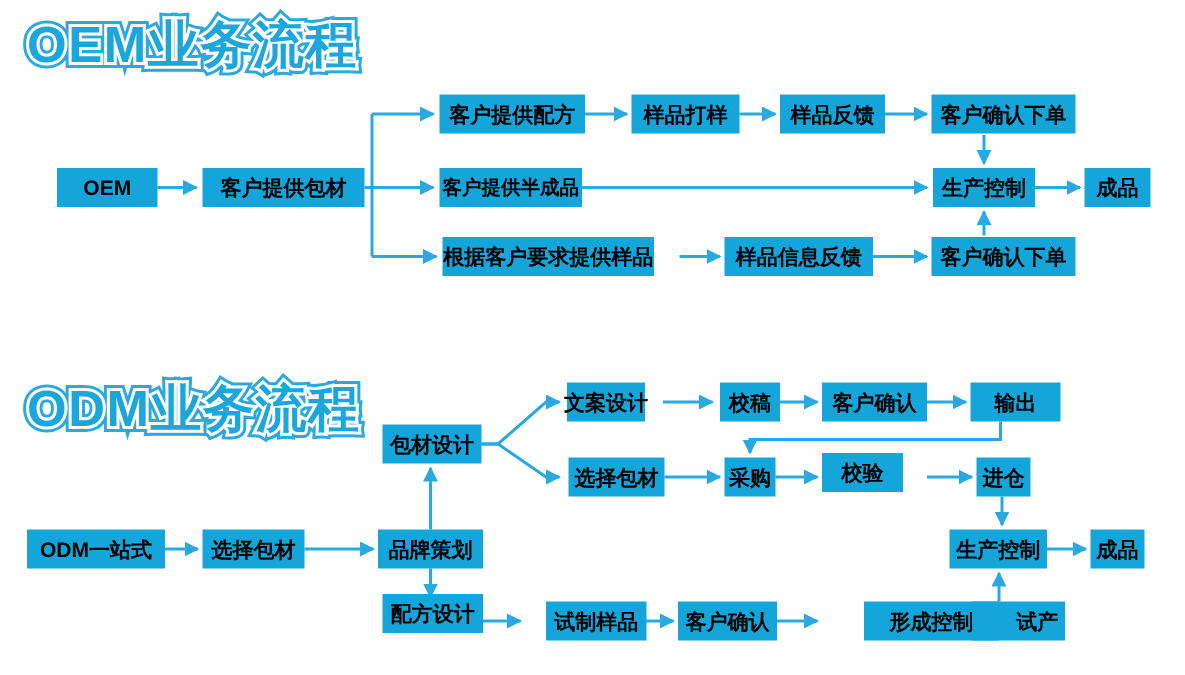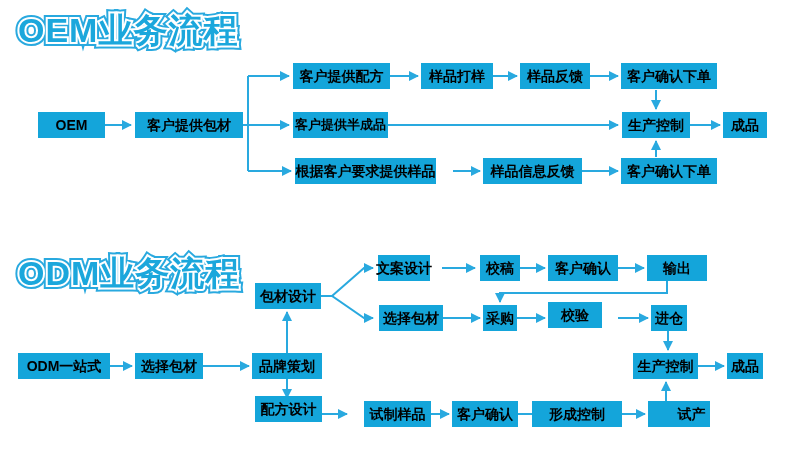--- a/index.html
+++ b/index.html
@@ -120,16 +120,16 @@
   <div class="node" style="left:483px;top:305px;width:34px;">采购</div>
   <div class="node" style="left:548px;top:302px;width:54px;">校验</div>
   <div class="node" style="left:651px;top:305px;width:36px;">进仓</div>
 
   <div class="node" style="left:633px;top:353px;width:65px;">生产控制</div>
   <div class="node" style="left:727px;top:353px;width:36px;">成品</div>
 
   <div class="node" style="left:255px;top:396px;width:67px;">配方设计</div>
   <div class="node" style="left:364px;top:401px;width:67px;">试制样品</div>
   <div class="node" style="left:452px;top:401px;width:66px;">客户确认</div>
-  <div class="node" style="left:532px;top:401px;width:90px;">形成控制</div>
+  <div class="node" style="left:576px;top:401px;width:90px;">形成控制</div>
   <div class="node" style="left:648px;top:401px;width:37px;padding-left:25px;">试产</div>
 
 </div>
 
 </body></html>

